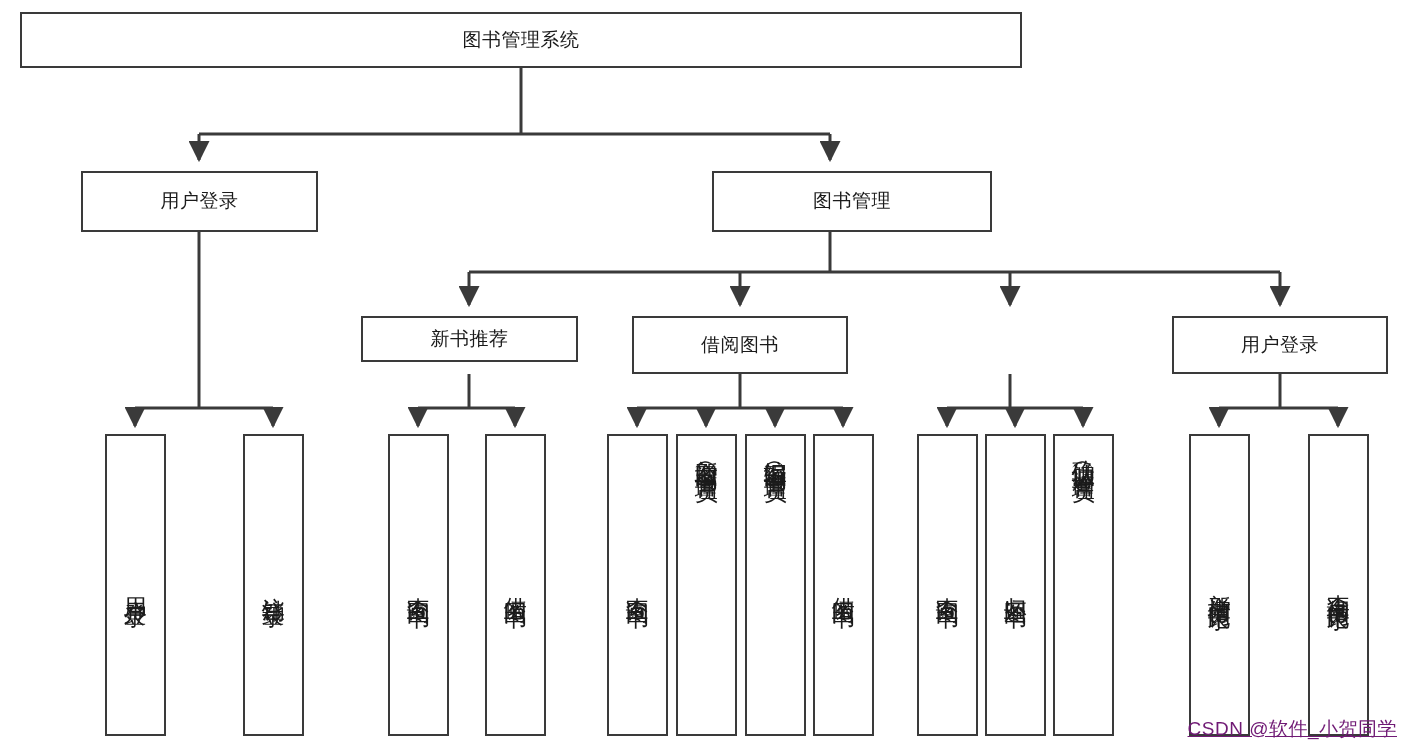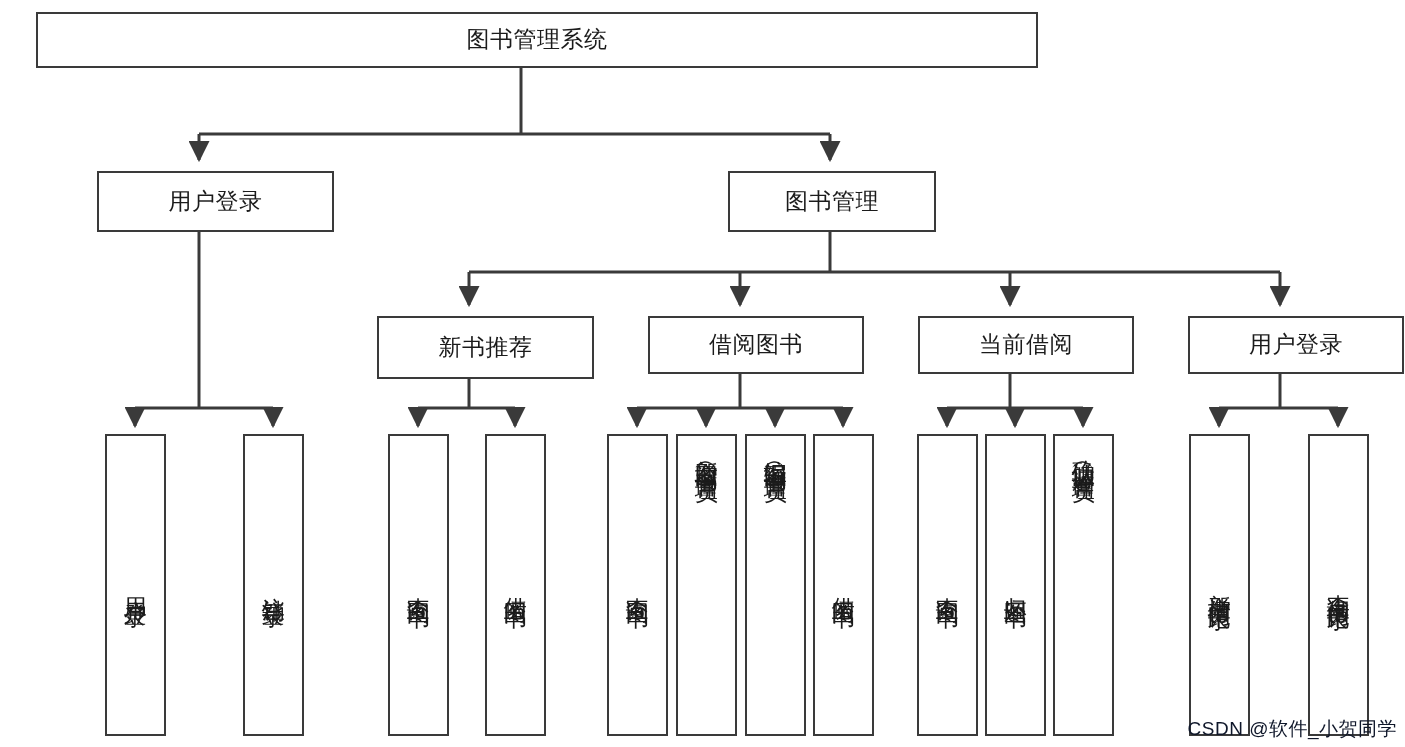--- a/index.html
+++ b/index.html
@@ -30,24 +30,23 @@
     box-sizing: border-box;
     border: 2px solid #3a3a3a;
     background: #ffffff;
     color: #1b1b1b;
     display: flex;
     align-items: center;
     justify-content: center;
     text-align: center;
   }
   .node.horiz {
-    font-size: 23px;
+    font-size: 19px;
     letter-spacing: 0.5px;
     line-height: 1.2;
-    margin-left: 16px;
   }
   .node.vert {
     align-items: flex-start;
     justify-content: center;
     padding-top: 6px;
   }
   .node.vert .vlabel {
     writing-mode: vertical-rl;
     text-orientation: upright;
     font-size: 23px;
@@ -57,23 +56,24 @@
   }
   .node.vert.centered {
     align-items: center;
     padding-top: 0;
   }
   #watermark {
     position: absolute;
     right: 8px;
     bottom: 5px;
     font-size: 19px;
-    color: #0f172a;
+    color: #701a75;
     letter-spacing: 0.5px;
     white-space: nowrap;
+    text-decoration: underline;
   }
 </style>
 </head>
 <body>
 
 <div id="canvas">
 
   <svg id="edges" viewBox="0 0 1405 747" xmlns="http://www.w3.org/2000/svg">
     <defs>
       <marker id="arrow" viewBox="0 0 10 10" refX="9" refY="5" markerWidth="7" markerHeight="7" orient="auto-start-reverse">
@@ -124,32 +124,29 @@
     </g>
   </svg>
 
   <div class="node horiz" style="left:20px; top:12px; width:1002px; height:56px;">
     <span>图书管理系统</span>
   </div>
 
   <div class="node horiz" style="left:81px; top:171px; width:237px; height:61px;">
     <span>用户登录</span>
   </div>
-  <div class="node horiz" style="left:712px; top:171px; width:208px; height:61px;justify-content:center;">
+  <div class="node horiz" style="left:712px; top:171px; width:280px; height:61px;justify-content:center;">
     <span>图书管理</span>
   </div>
 
-  <div class="node horiz" style="left:361px; top:316px; width:217px; height:63px;font-family:Liberation Serif, serif;">
+  <div class="node horiz" style="left:361px; top:316px; width:217px; height:46px;font-family:Liberation Serif, serif;">
     <span>新书推荐</span>
   </div>
   <div class="node horiz" style="left:632px; top:316px; width:216px; height:58px;">
     <span>借阅图书</span>
-  </div>
-  <div class="node horiz" style="left:902px; top:316px; width:216px; height:58px;">
-    <span>当前借阅</span>
   </div>
   <div class="node horiz" style="left:1172px; top:316px; width:216px; height:58px;">
     <span>用户登录</span>
   </div>
 
   <div class="node vert centered" style="left:105px; top:434px; width:61px; height:302px;">
     <span class="vlabel">用户登录</span>
   </div>
   <div class="node vert centered" style="left:243px; top:434px; width:61px; height:302px;">
     <span class="vlabel">注销登录</span>

